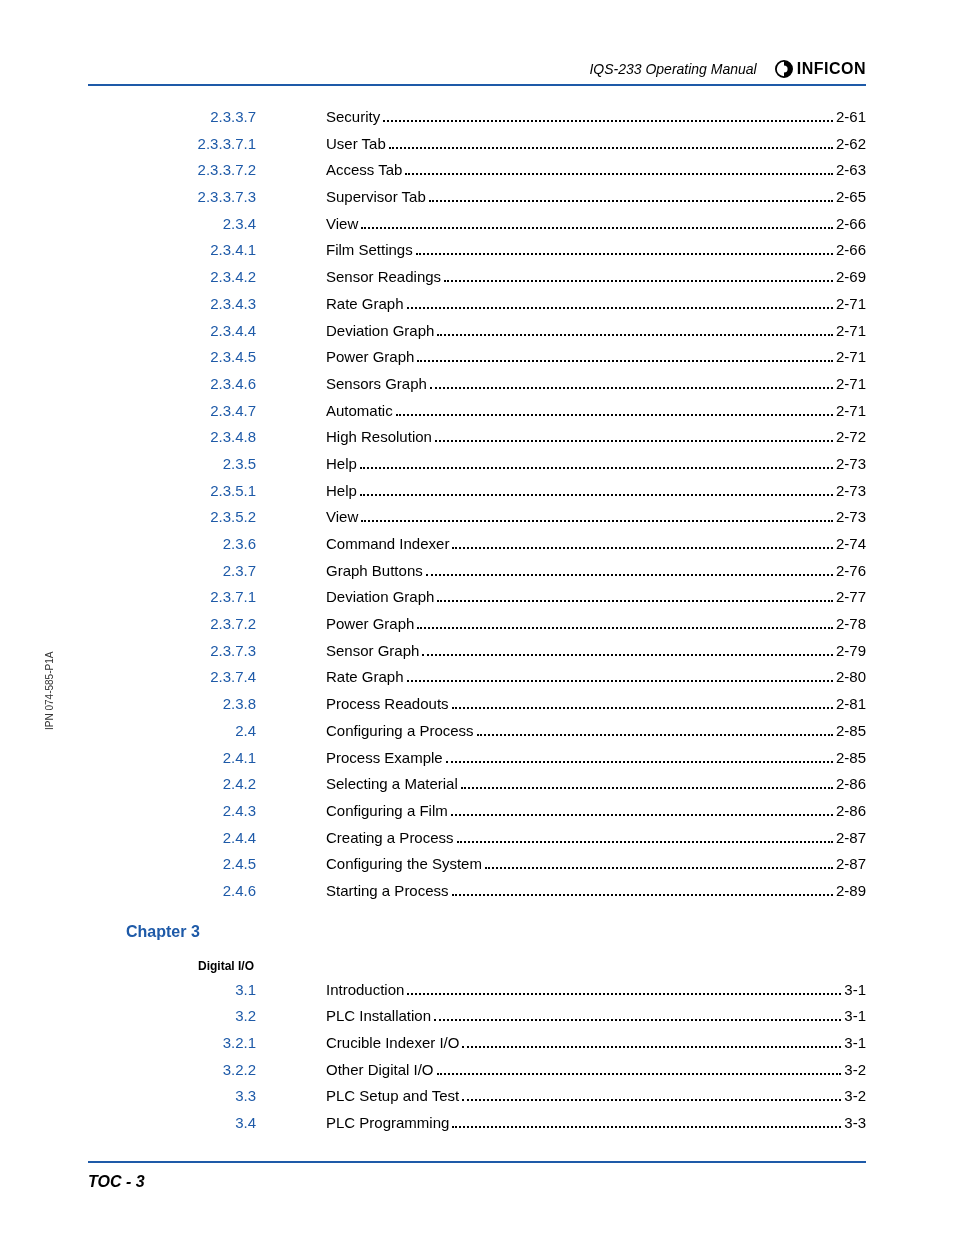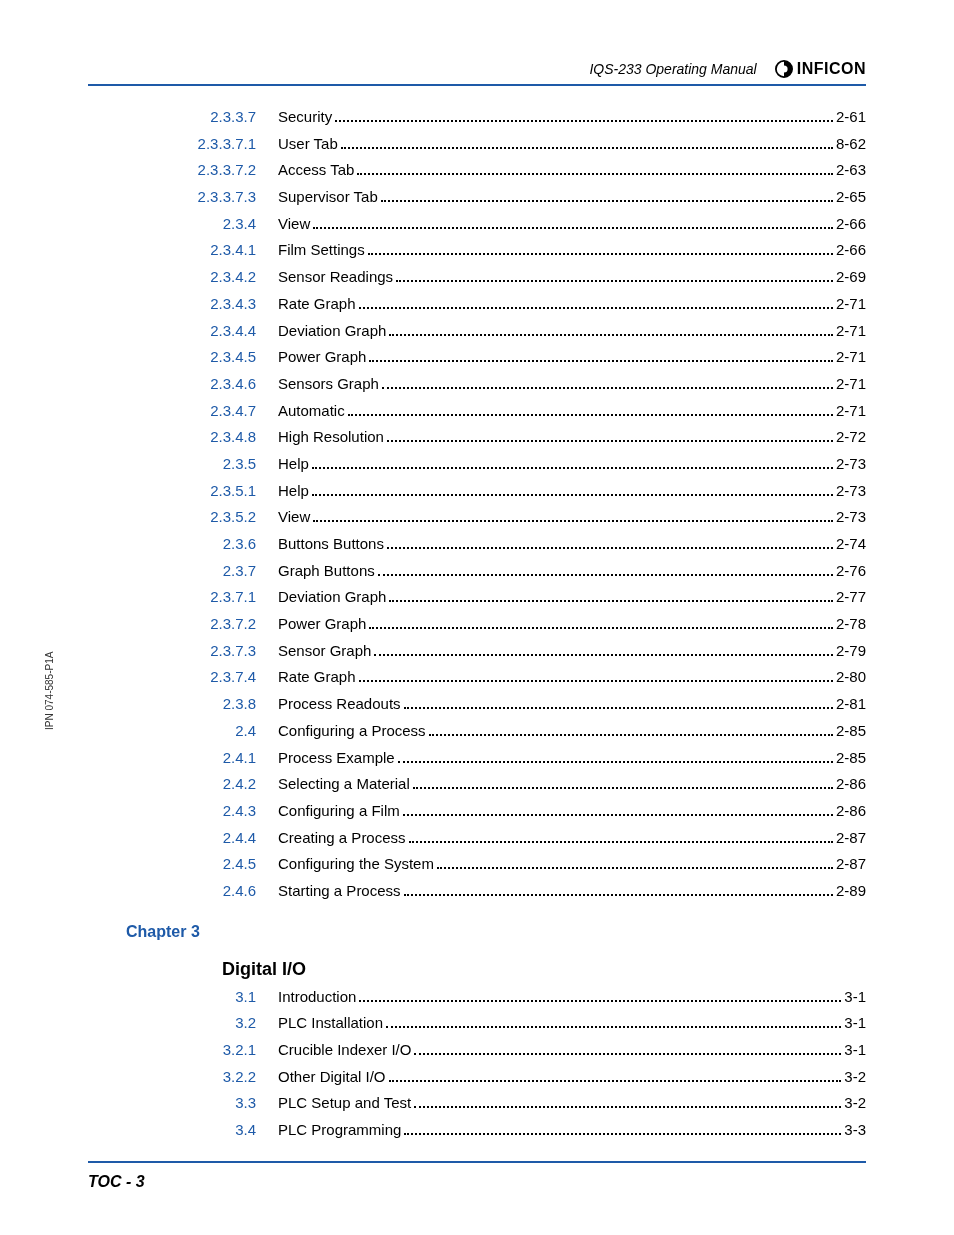--- a/index.html
+++ b/index.html
@@ -62,20 +62,21 @@
   }
   .toc-area {
     margin-left: 38px;
   }
   .toc-row {
     display: flex;
     align-items: center;
     font-size: 15px;
     line-height: 1.78;
     color: #000;
+    gap: 48px;
   }
   .sec-num {
     width: 130px;
     text-align: right;
     color: #1e5aa8;
     padding-right: 22px;
     flex-shrink: 0;
     font-size: 15px;
   }
   .entry {
@@ -98,23 +99,23 @@
   }
   .chapter-label {
     color: #1e5aa8;
     font-weight: bold;
     font-size: 16px;
     margin-top: 18px;
     margin-bottom: 18px;
   }
   .chapter-title {
     font-weight: bold;
-    font-size: 18px;
+    font-size: 12px;
     color: #000;
-    margin-left: 96px;
+    margin-left: 72px;
     margin-bottom: 4px;
   }
   .footer {
     position: absolute;
     left: 88px;
     right: 88px;
     bottom: 44px;
   }
   .hr-bottom {
     border: none;
@@ -154,21 +155,21 @@
           <span class="entry-title">Security</span>
           <span class="dots"></span>
           <span class="entry-page">2-61</span>
         </span>
       </div>
       <div class="toc-row">
         <span class="sec-num">2.3.3.7.1</span>
         <span class="entry">
           <span class="entry-title">User Tab</span>
           <span class="dots"></span>
-          <span class="entry-page">8-62</span>
+          <span class="entry-page">2-62</span>
         </span>
       </div>
       <div class="toc-row">
         <span class="sec-num">2.3.3.7.2</span>
         <span class="entry">
           <span class="entry-title">Access Tab</span>
           <span class="dots"></span>
           <span class="entry-page">2-63</span>
         </span>
       </div>
@@ -272,21 +273,21 @@
         <span class="sec-num">2.3.5.2</span>
         <span class="entry">
           <span class="entry-title">View</span>
           <span class="dots"></span>
           <span class="entry-page">2-73</span>
         </span>
       </div>
       <div class="toc-row">
         <span class="sec-num">2.3.6</span>
         <span class="entry">
-          <span class="entry-title">Buttons Buttons</span>
+          <span class="entry-title">Command Indexer</span>
           <span class="dots"></span>
           <span class="entry-page">2-74</span>
         </span>
       </div>
       <div class="toc-row">
         <span class="sec-num">2.3.7</span>
         <span class="entry">
           <span class="entry-title">Graph Buttons</span>
           <span class="dots"></span>
           <span class="entry-page">2-76</span>

